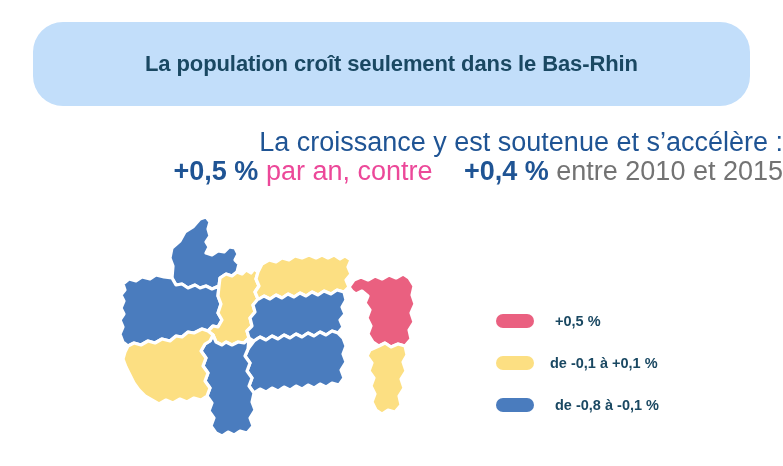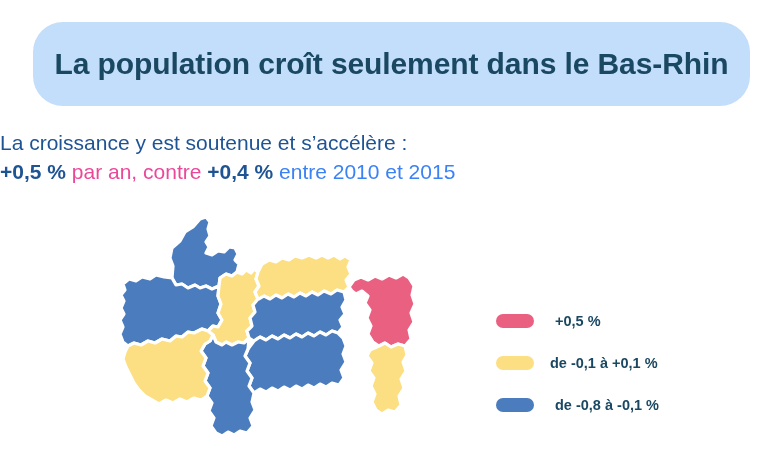--- a/index.html
+++ b/index.html
@@ -32,38 +32,38 @@
     width: 717px;
     height: 84px;
     background: #c2defa;
     border-radius: 30px;
     display: flex;
     align-items: center;
     justify-content: center;
     box-sizing: border-box;
   }
   .title-text {
-    font-size: 30px;
+    font-size: 22px;
     font-weight: bold;
     color: #1a4862;
     letter-spacing: -0.1px;
     text-align: center;
     line-height: 1.2;
     white-space: nowrap;
   }
 
   
   .subtitle {
     position: absolute;
     left: 0;
     top: 128px;
     width: 783px;
-    text-align: left;
+    text-align: right;
     color: #1f5494;
-    font-size: 21px;
+    font-size: 27px;
     line-height: 29px;
   }
   .subtitle .line {
     display: block;
     white-space: nowrap;
   }
   .subtitle b {
     font-weight: bold;
     color: #1f5494;
   }
@@ -117,21 +117,21 @@
 <body>
 
 <div id="infographic">
 
   <div class="title-banner" style="background: rgb(194, 222, 250);">
     <div class="title-text" style="color: rgb(26, 72, 98);">La population croît seulement dans le Bas-Rhin</div>
   </div>
 
   <div class="subtitle">
     <span class="line" style="color: rgb(31, 84, 148);">La croissance y est soutenue et s’accélère :</span>
-    <span class="line" style="color: rgb(31, 84, 148);"><b style="color: rgb(31, 84, 148);">+0,5 %</b><span style="color: #ec4899;"> par an, contre </span><b style="color: rgb(31, 84, 148);">+0,4 %</b><span style="color: #3b82f6;"> entre 2010 et 2015</span></span>
+    <span class="line" style="color: rgb(31, 84, 148);"><b style="color: rgb(31, 84, 148);">+0,5 %</b><span style="color: #ec4899;"> par an, contre </span><b style="color: rgb(31, 84, 148); margin-left: 24px;">+0,4 %</b><span style="color: #737373;"> entre 2010 et 2015</span></span>
   </div>
 
   <div class="map-wrap">
     <svg viewBox="0 0 340 234" xmlns="http://www.w3.org/2000/svg">
 
       <path class="dept" d="M76,64 L77,52 L74,44 L76,34 L84,27 L89,18 L97,13 L104,5 L110,3 L114,8 L112,15
                L114,22 L110,28 L113,33 L110,39 L116,41 L122,37 L128,38 L133,33 L139,34
                L142,40 L139,46 L143,50 L141,58 L136,62 L130,60 L124,64 L123,72 L116,75
                L110,72 L104,74 L99,71 L92,74 L86,70 L80,71 Z" fill="#4a7cbe" stroke="#ffffff"></path>
 

